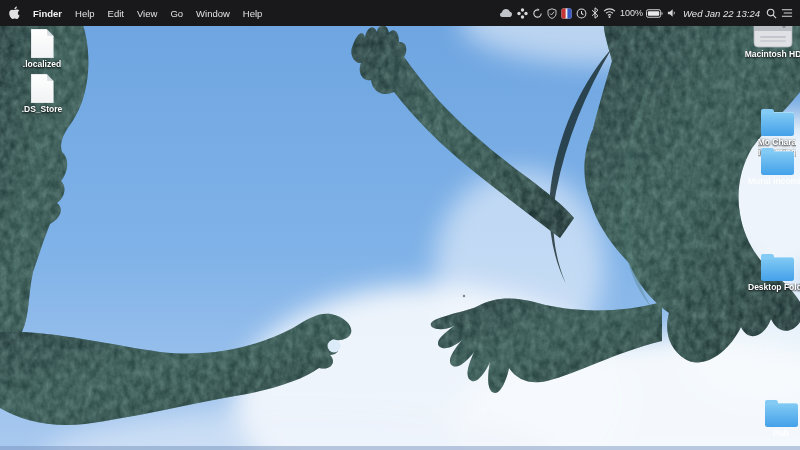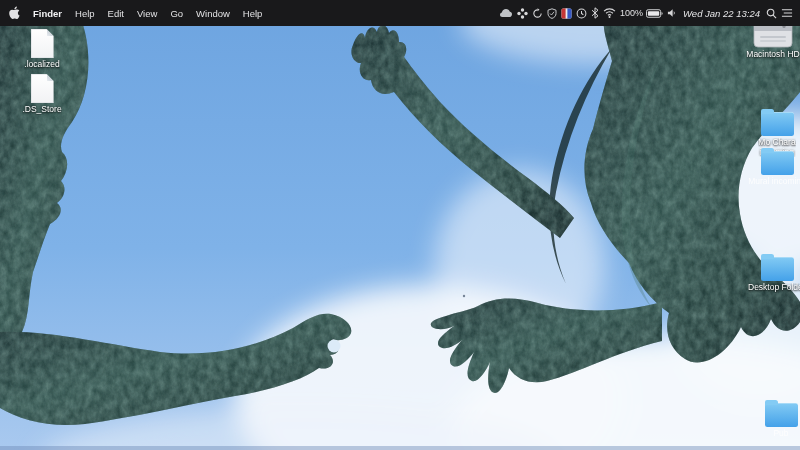--- a/index.html
+++ b/index.html
@@ -18,21 +18,21 @@
   #menubar .right{margin-left:auto;display:flex;align-items:center;gap:4px;padding-right:7px;}
   #menubar .right svg{display:block;}
   .sicon{display:flex;align-items:center;opacity:.92;}
   .mclock{white-space:nowrap;margin:0 2px;opacity:.95;font-style:italic;}
   .battpct{font-size:9px;opacity:.92;margin-right:1px;}
   .battwrap{display:flex;align-items:center;gap:2px;}
   
   .dicell{position:absolute;width:58px;display:flex;flex-direction:column;align-items:center;z-index:10;cursor:default;}
   .dlabel{margin-top:2px;font-size:8.5px;line-height:9.5px;color:var(--label-white,#fff);
     text-align:center;text-shadow:0 1px 2px rgba(0,0,0,.85),0 0 3px rgba(0,0,0,.5);
-    max-width:58px;white-space:nowrap;overflow:hidden;}
+    max-width:58px;white-space:nowrap;overflow:hidden;font-weight:bold;}
   .dlabel.twoline{white-space:normal;}
   .dlabel.faint{text-shadow:none;opacity:.85;}
   
   .docicon{position:relative;width:23px;height:29px;background:linear-gradient(#ffffff,#f1f2f4);
     clip-path:polygon(0 0,16px 0,23px 7px,23px 29px,0 29px);
     box-shadow:inset 0 0 0 .5px #d6d9dd;}
   .docicon::after{content:"";position:absolute;right:0;top:0;width:7px;height:7px;
     background:linear-gradient(225deg,transparent 49%,#ccd3da 50%,#e9edf1 100%);}
   
   .foldericon{position:relative;width:33px;height:24px;margin-top:5px;border-radius:2.5px;

